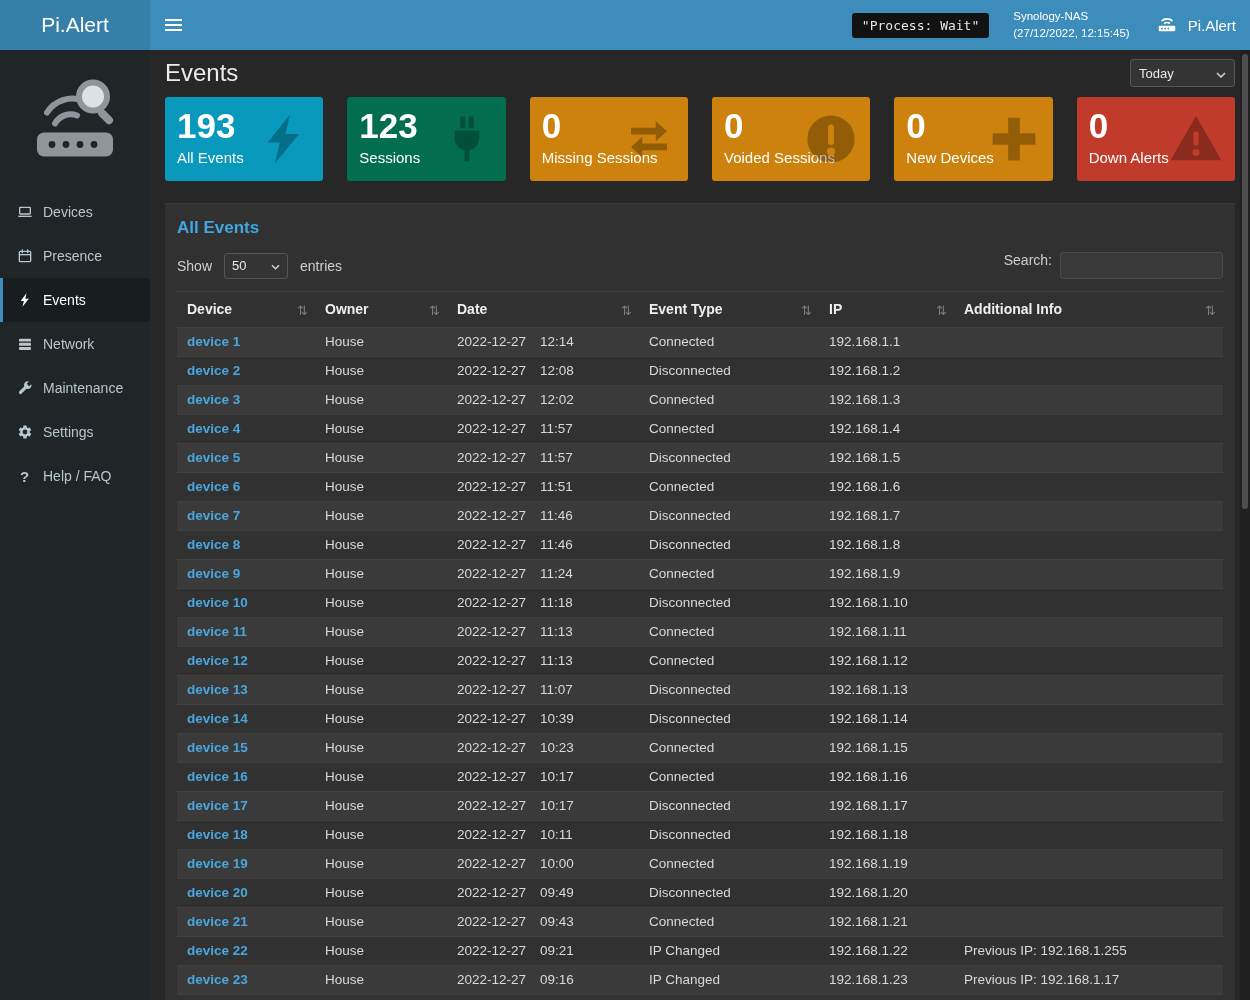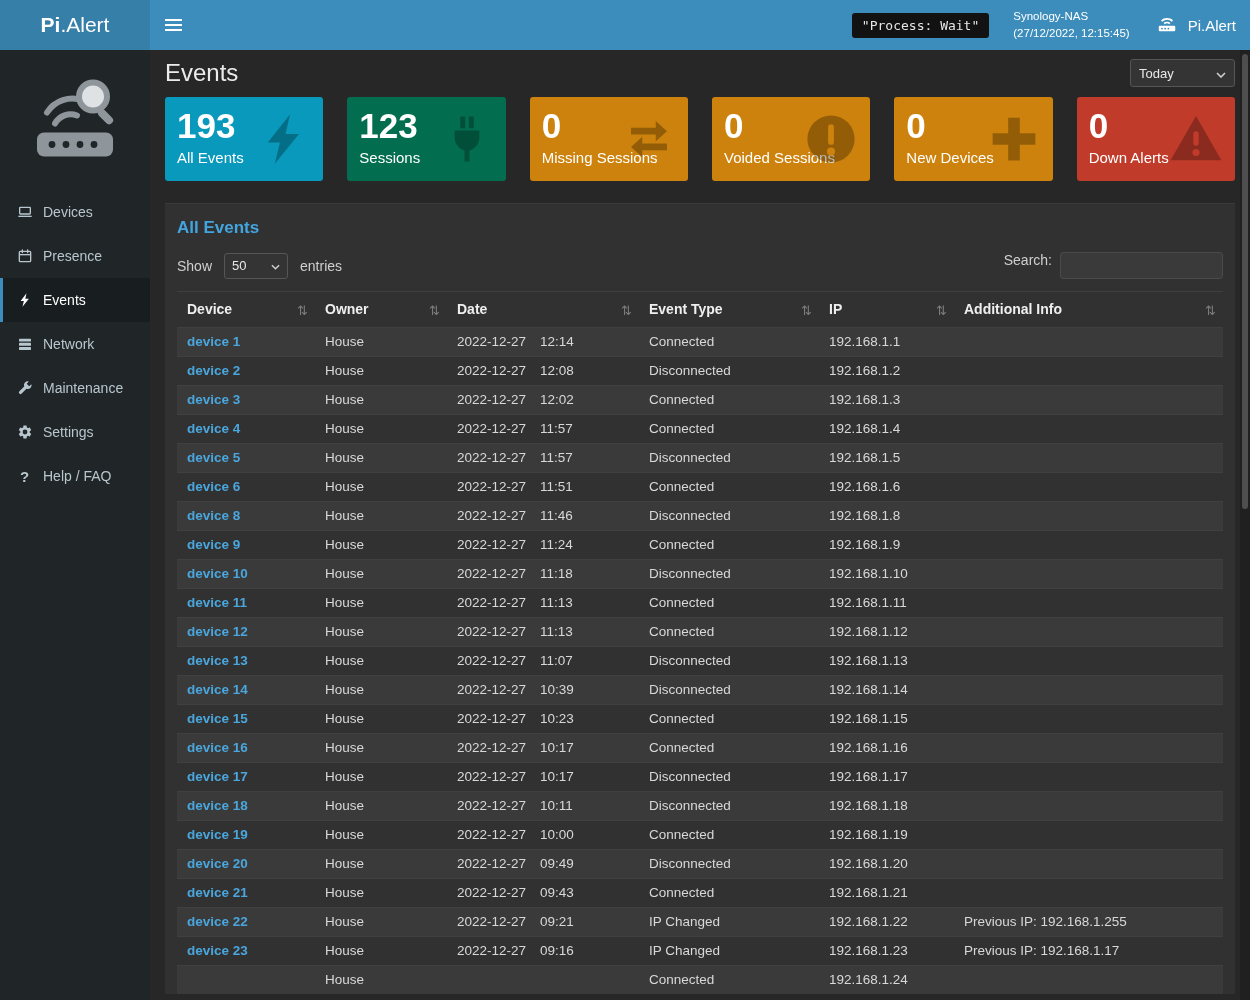--- a/index.html
+++ b/index.html
@@ -4,21 +4,21 @@
 <style>
   *{box-sizing:border-box;margin:0;padding:0}
   html,body{width:1250px;height:1000px;overflow:hidden;background:#272727;
     font-family:"Liberation Sans",sans-serif;-webkit-font-smoothing:antialiased}
   a{text-decoration:none}
 
   
   .topbar{position:fixed;top:0;left:0;width:1250px;height:50px;display:flex;z-index:20}
   .brand{width:150px;background:#367fa9;color:#fff;font-size:21px;display:flex;
     align-items:center;justify-content:center;cursor:pointer}
-  .brand .b{font-weight:700}
+  .brand .b{font-weight:400}
   .topnav{flex:1;background:#3c8dbc;display:flex;align-items:center;
     justify-content:space-between;padding-right:14px}
   .hamburger{width:46px;height:50px;display:flex;flex-direction:column;align-items:center;
     justify-content:center;gap:3px;cursor:pointer}
   .hamburger span{display:block;width:17px;height:2px;background:#fff}
   .top-right{display:flex;align-items:center;gap:24px}
   .process-badge{font-family:"DejaVu Sans Mono",monospace;font-size:13px;color:#e6e6e6;
     background:#121212;padding:5px 10px;border-radius:3px;white-space:pre}
   .host-info{color:#fff;font-size:11.5px;line-height:1.5;text-align:left}
   .app-badge{display:flex;align-items:center;gap:8px;color:#fff;font-size:15px;cursor:pointer}
@@ -339,20 +339,28 @@
           </tr>
           <tr>
             <td><a class="device">device 6</a></td>
             <td>House</td>
             <td><span>2022-12-27</span><span class="time">11:51</span></td>
             <td>Connected</td>
             <td>192.168.1.6</td>
             <td></td>
           </tr>
           <tr>
+            <td><a class="device">device 7</a></td>
+            <td>House</td>
+            <td><span>2022-12-27</span><span class="time">11:46</span></td>
+            <td>Disconnected</td>
+            <td>192.168.1.7</td>
+            <td></td>
+          </tr>
+          <tr>
             <td><a class="device">device 8</a></td>
             <td>House</td>
             <td><span>2022-12-27</span><span class="time">11:46</span></td>
             <td>Disconnected</td>
             <td>192.168.1.8</td>
             <td></td>
           </tr>
           <tr>
             <td><a class="device">device 9</a></td>
             <td>House</td>

